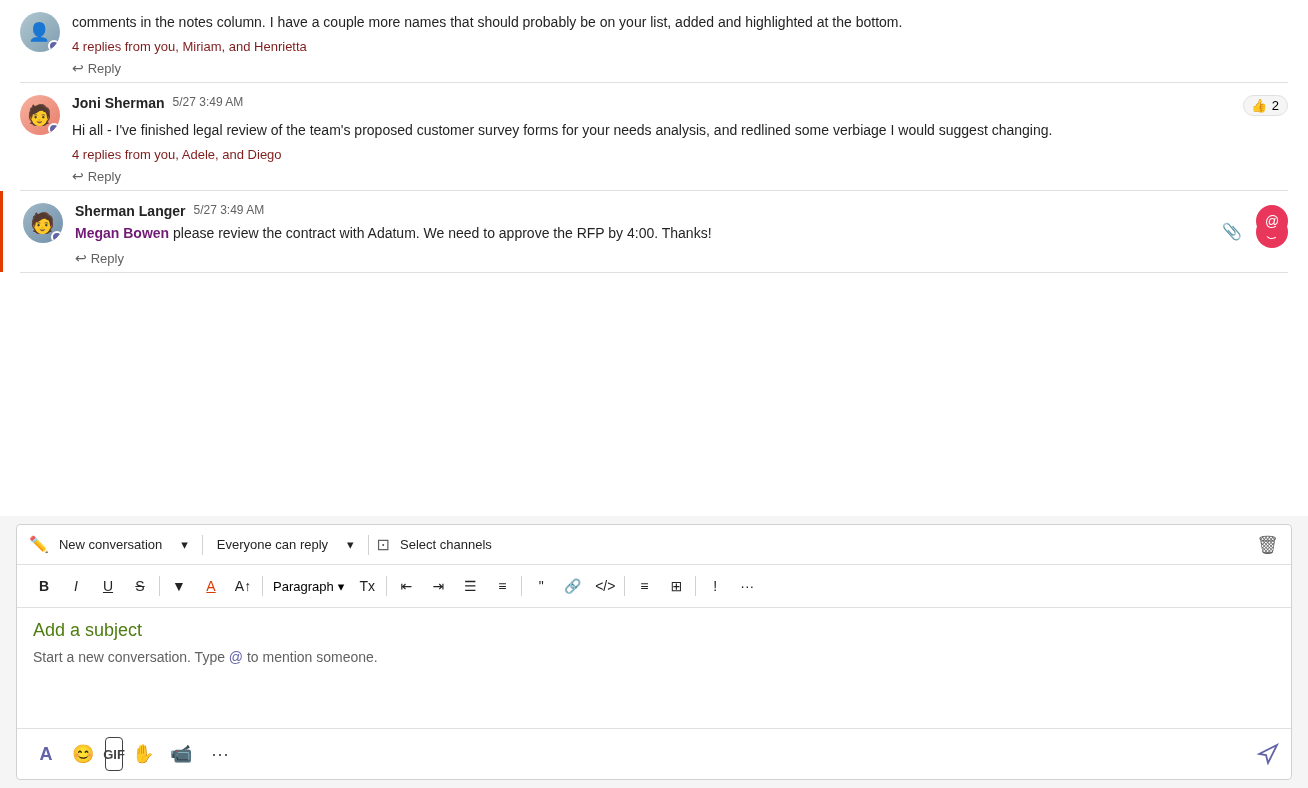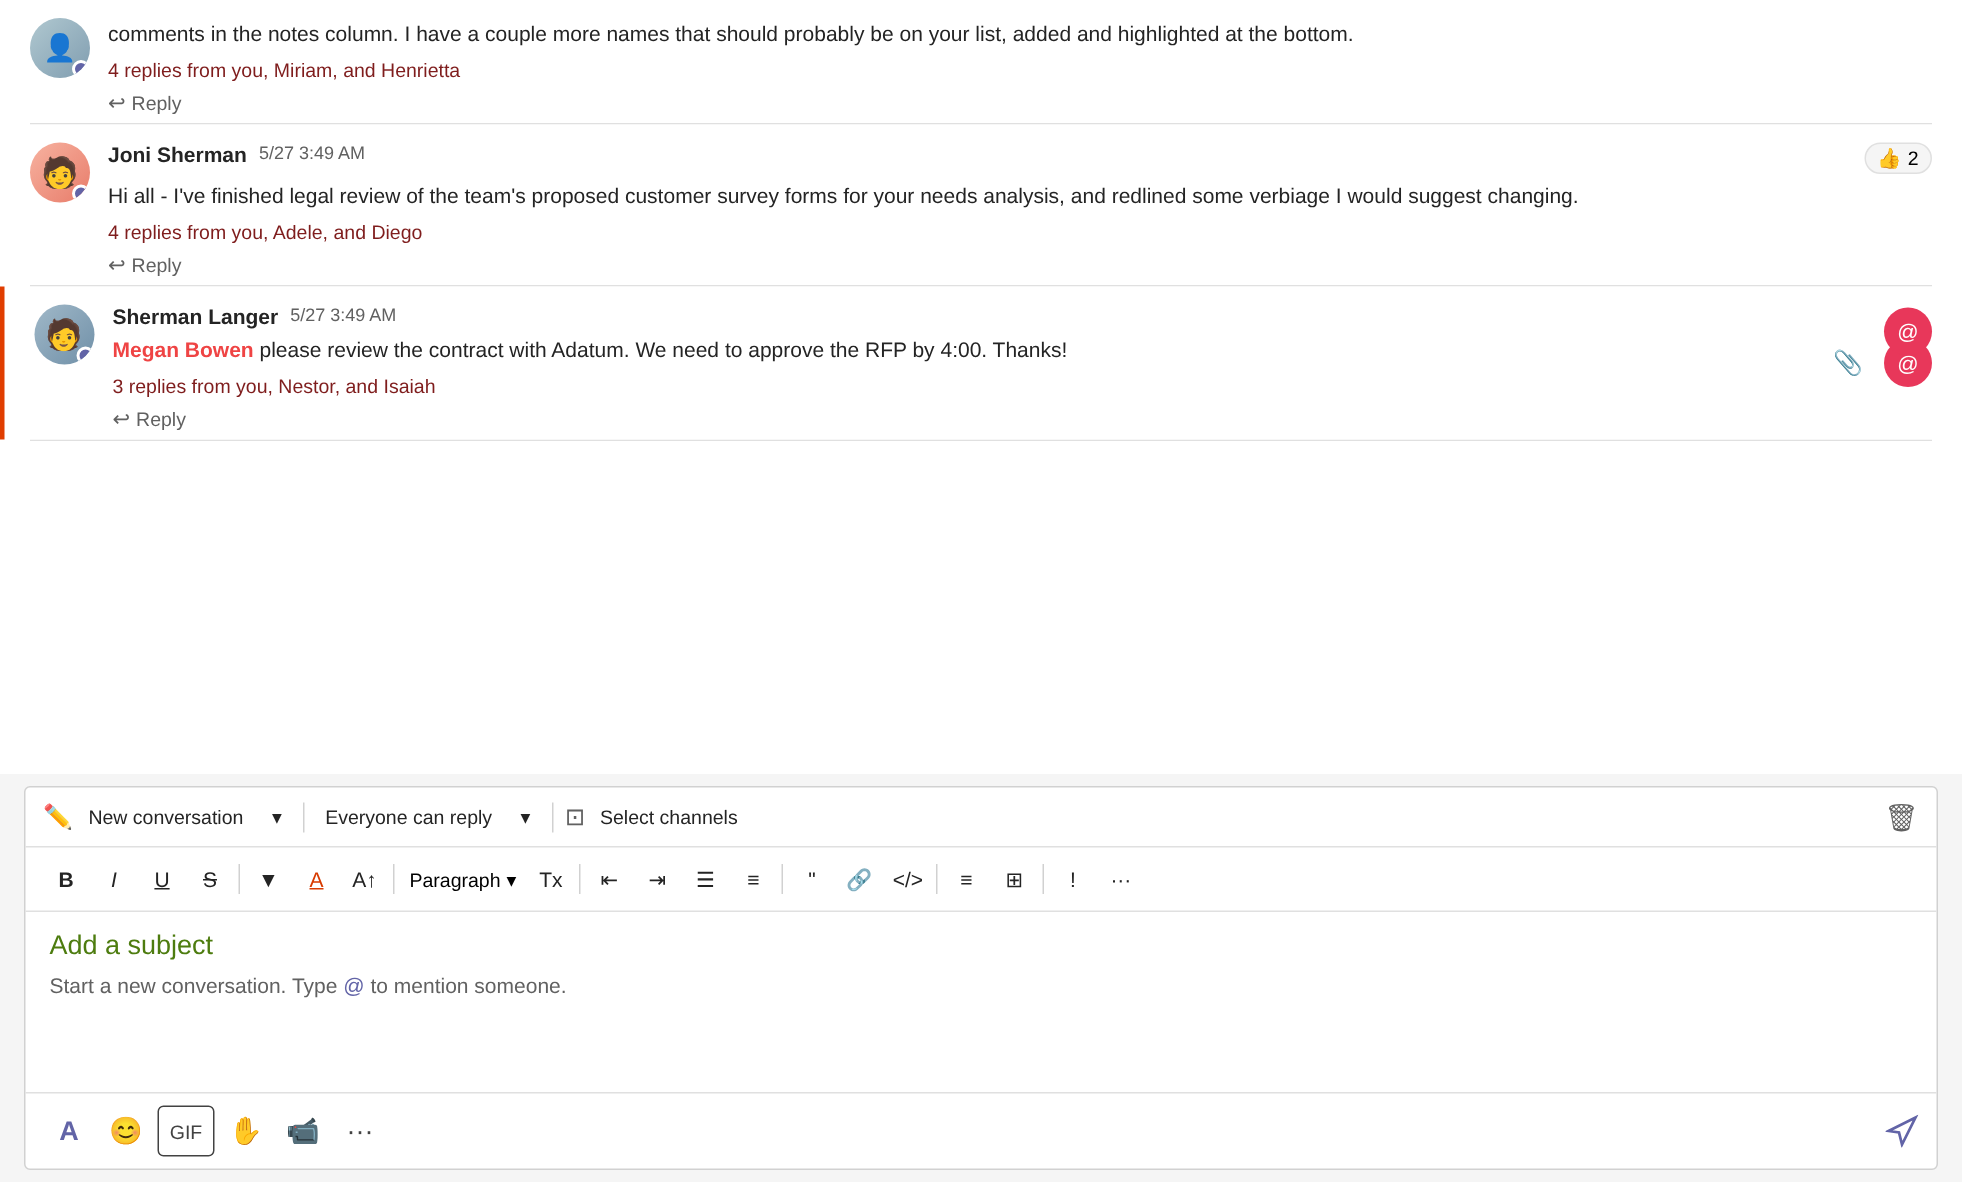--- a/index.html
+++ b/index.html
@@ -88,21 +88,21 @@
       border: 1px solid #e0e0e0;
       border-radius: 12px;
       padding: 2px 8px;
     }
     .message-text {
       font-size: 14px;
       color: #242424;
       line-height: 1.5;
     }
     .mention {
-      color: #ef4444;
+      color: #701a75;
       font-weight: 600;
     }
     .replies-link {
       color: #7f1d1d;
       font-size: 13px;
       margin-top: 6px;
       cursor: pointer;
       display: block;
     }
     .reply-btn {
@@ -324,21 +324,20 @@
         <span class="sender-name">Sherman Langer</span>
         <span class="timestamp">5/27 3:49 AM</span>
         <div class="message-actions">
           <span class="action-icon clip">📎</span>
           <div class="action-icon" style="background:#e8375a;">@</div>
         </div>
       </div>
       <p class="message-text">
         <span class="mention">Megan Bowen</span><span> please review the contract with Adatum. We need to approve the RFP by 4:00. Thanks!</span>
       </p>
-      <a class="replies-link">3 replies from you, Nestor, and Isaiah</a>
       <button class="reply-btn">
         <span class="reply-arrow">↩</span>
         <span>Reply</span>
       </button>
     </div>
 
     <div style="position:absolute;right:20px;top:14px;">
       <div class="action-icon" style="background:#e8375a;width:32px;height:32px;border-radius:50%;display:flex;align-items:center;justify-content:center;color:#fff;font-size:14px;">@</div>
     </div>
   </div>
@@ -404,21 +403,21 @@
   <div class="compose-body">
     <div class="compose-subject">Add a subject</div>
     <div class="compose-placeholder">
       <span>Start a new conversation. Type </span><span class="link">@</span><span> to mention someone.</span>
     </div>
   </div>
 
   <div class="compose-bottom-bar">
     <button class="bottom-icon-btn" style="font-weight:bold;color:#6264a7;">A</button>
     <button class="bottom-icon-btn">😊</button>
-    <button class="bottom-icon-btn" style="font-size:13px;font-weight:400;border:1.5px solid #424242;border-radius:4px;width:38px;">GIF</button>
+    <button class="bottom-icon-btn" style="font-size:13px;font-weight:700;border:1.5px solid #424242;border-radius:4px;width:18px;">GIF</button>
     <button class="bottom-icon-btn" style="cursor:pointer;">✋</button>
     <button class="bottom-icon-btn">📹</button>
     <button class="bottom-icon-btn">···</button>
     <div class="send-btn">
       <svg width="22" height="22" viewBox="0 0 22 22" fill="none" xmlns="http://www.w3.org/2000/svg">
         <path d="M2 11L20 2L11 20L9 12L2 11Z" stroke="#6264a7" stroke-width="1.8" fill="none"></path>
       </svg>
     </div>
   </div>
 </div>

